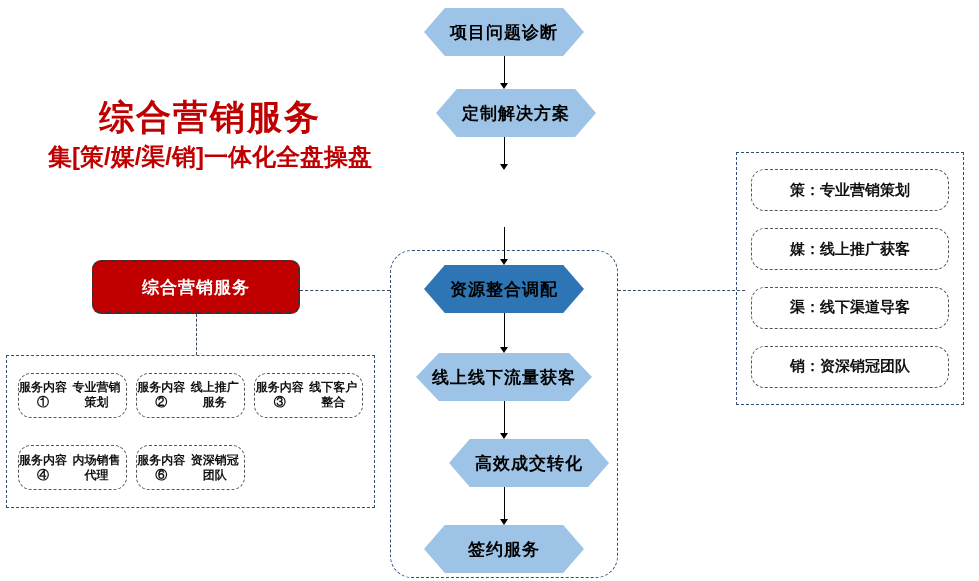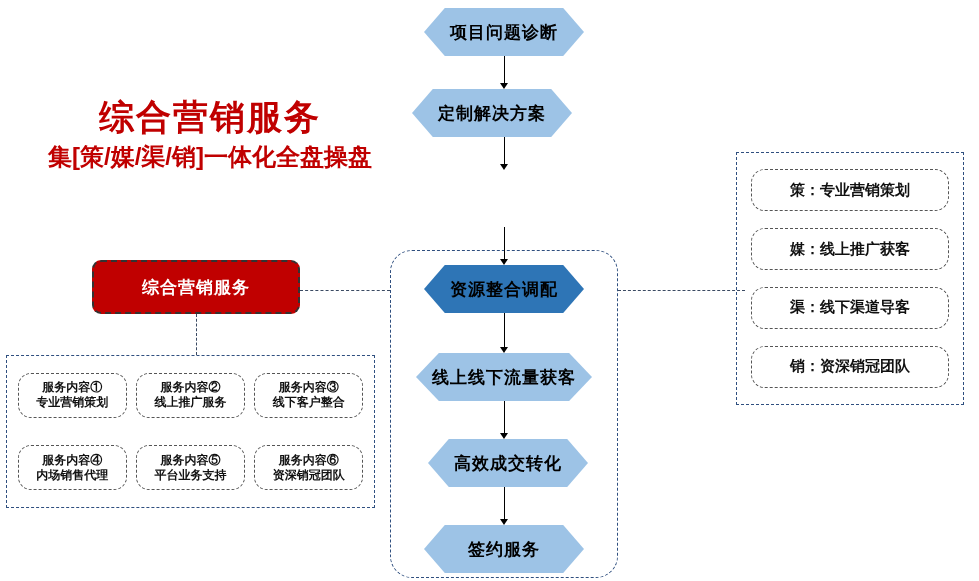--- a/index.html
+++ b/index.html
@@ -44,21 +44,21 @@
   }
   #svc-grid{
     position:absolute;left:0;top:0;width:100%;height:100%;
     display:grid;grid-template-columns:repeat(3,1fr);grid-template-rows:repeat(2,1fr);
     align-items:center;justify-items:center;padding:6px 8px;box-sizing:border-box;
     gap:6px 4px;
   }
   .svc-item{
     width:107px;height:43px;
     border:1.3px dashed #555555;border-radius:13px;
-    display:flex;flex-direction:column;align-items:center;justify-content:center;
+    display:flex;flex-direction:row;align-items:center;justify-content:center;
     font-family:"Liberation Serif","DejaVu Serif",serif;
     font-weight:bold;font-size:12px;line-height:15px;color:#111111;
     background:transparent;text-align:center;
   }
 
   
   #flow-box{
     position:absolute;left:390px;top:250px;width:228px;height:328px;
     border:1.8px dashed #2f4f7f;border-radius:22px;box-sizing:border-box;
   }
@@ -133,41 +133,37 @@
       </div>
       <div class="svc-item">
         <span>服务内容③</span>
         <span>线下客户整合</span>
       </div>
       <div class="svc-item">
         <span>服务内容④</span>
         <span>内场销售代理</span>
       </div>
       <div class="svc-item">
-        <span>服务内容⑤</span>
-        <span>平台业务支持</span>
-      </div>
-      <div class="svc-item">
         <span>服务内容⑥</span>
         <span>资深销冠团队</span>
       </div>
     </div>
   </div>
 
   <div id="flow-box"></div>
 
   <div class="hex" style="left:424px;top:8px;text-align:center;">
     <span>项目问题诊断</span>
   </div>
   <div class="arrow" style="left:499px;top:56px;height:33px;">
     <div class="shaft" style="height:27px;"></div>
       <div class="head" style="top:27px;"></div>
   </div>
 
-  <div class="hex" style="left:412px;top:89px;">
+  <div class="hex" style="left:436px;top:89px;">
     <span>定制解决方案</span>
   </div>
   <div class="arrow" style="left:499px;top:137px;height:33px;">
     <div class="shaft" style="height:27px;"></div>
       <div class="head" style="top:27px;"></div>
   </div>
 
   <div class="arrow" style="left:499px;top:227px;height:38px;">
     <div class="shaft" style="height:32px;"></div>
       <div class="head" style="top:32px;"></div>
@@ -182,21 +178,21 @@
   </div>
 
   <div class="hex wide" style="left:416px;top:353px;">
     <span>线上线下流量获客</span>
   </div>
   <div class="arrow" style="left:499px;top:401px;height:38px;">
     <div class="shaft" style="height:32px;"></div>
       <div class="head" style="top:32px;"></div>
   </div>
 
-  <div class="hex" style="left:428px;top:439px;">
+  <div class="hex" style="left:449px;top:439px;">
     <span>高效成交转化</span>
   </div>
   <div class="arrow" style="left:499px;top:487px;height:38px;">
     <div class="shaft" style="height:32px;"></div>
       <div class="head" style="top:32px;"></div>
   </div>
 
   <div class="hex" style="left:424px;top:525px;">
     <span>签约服务</span>
   </div>

